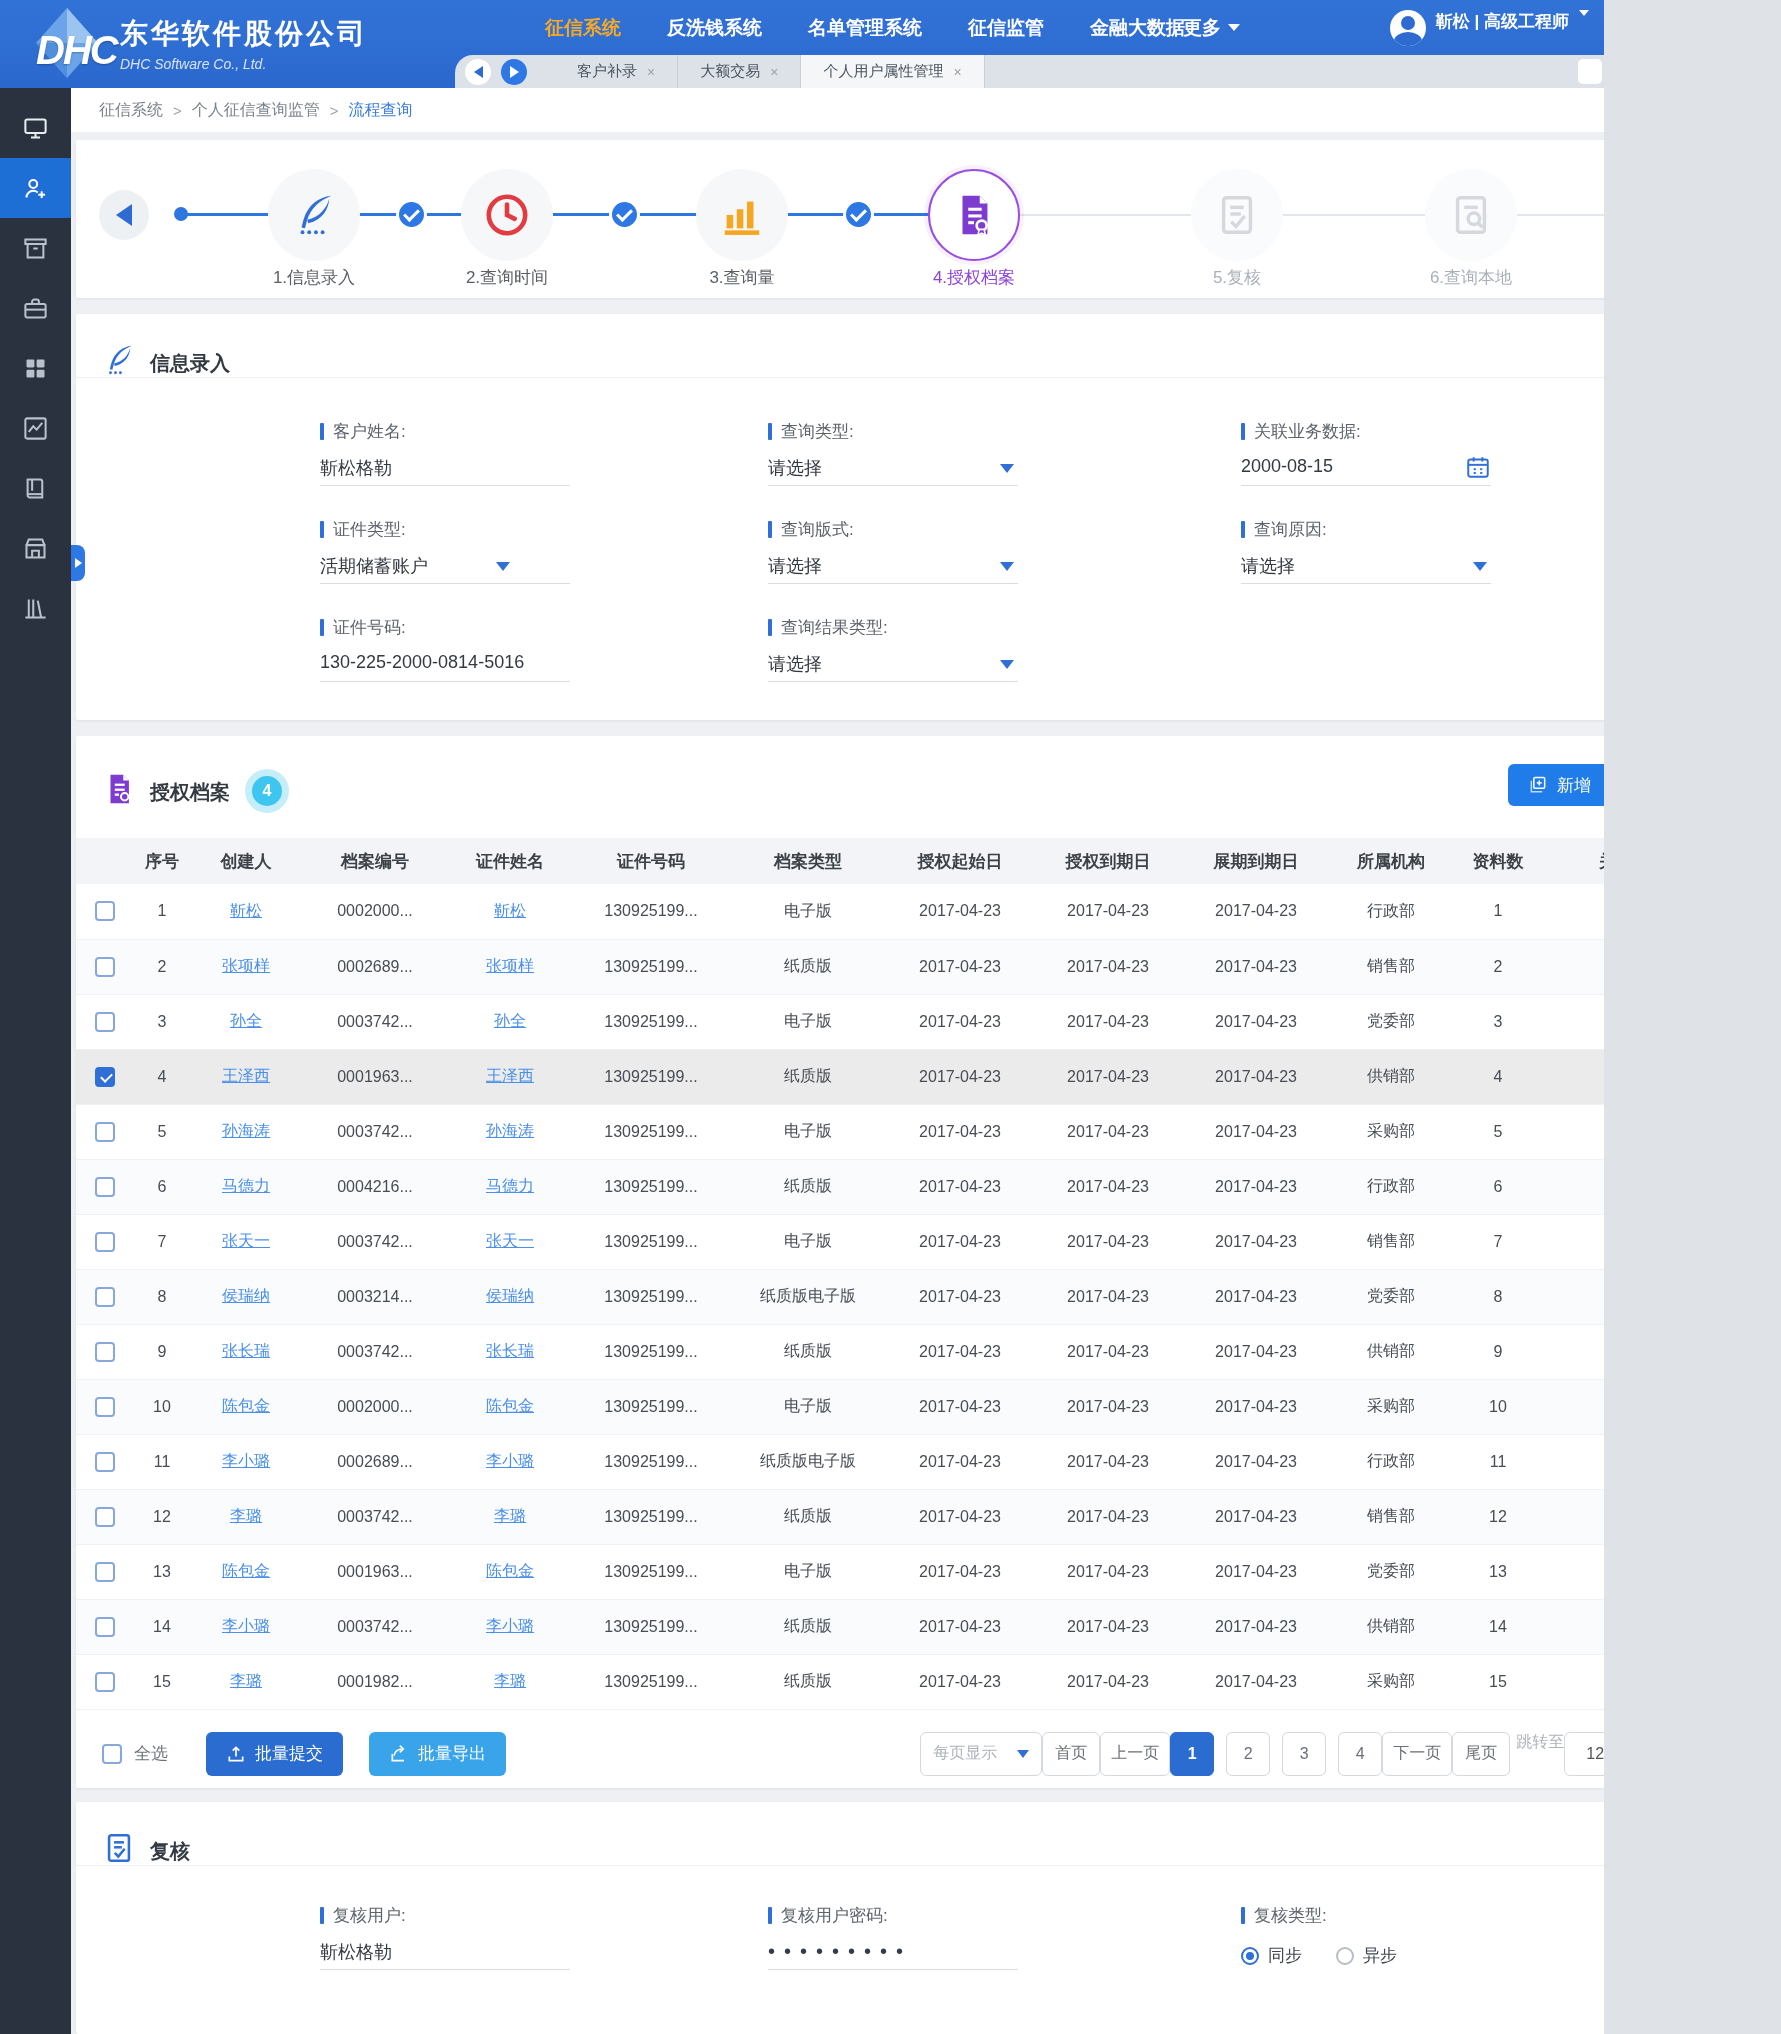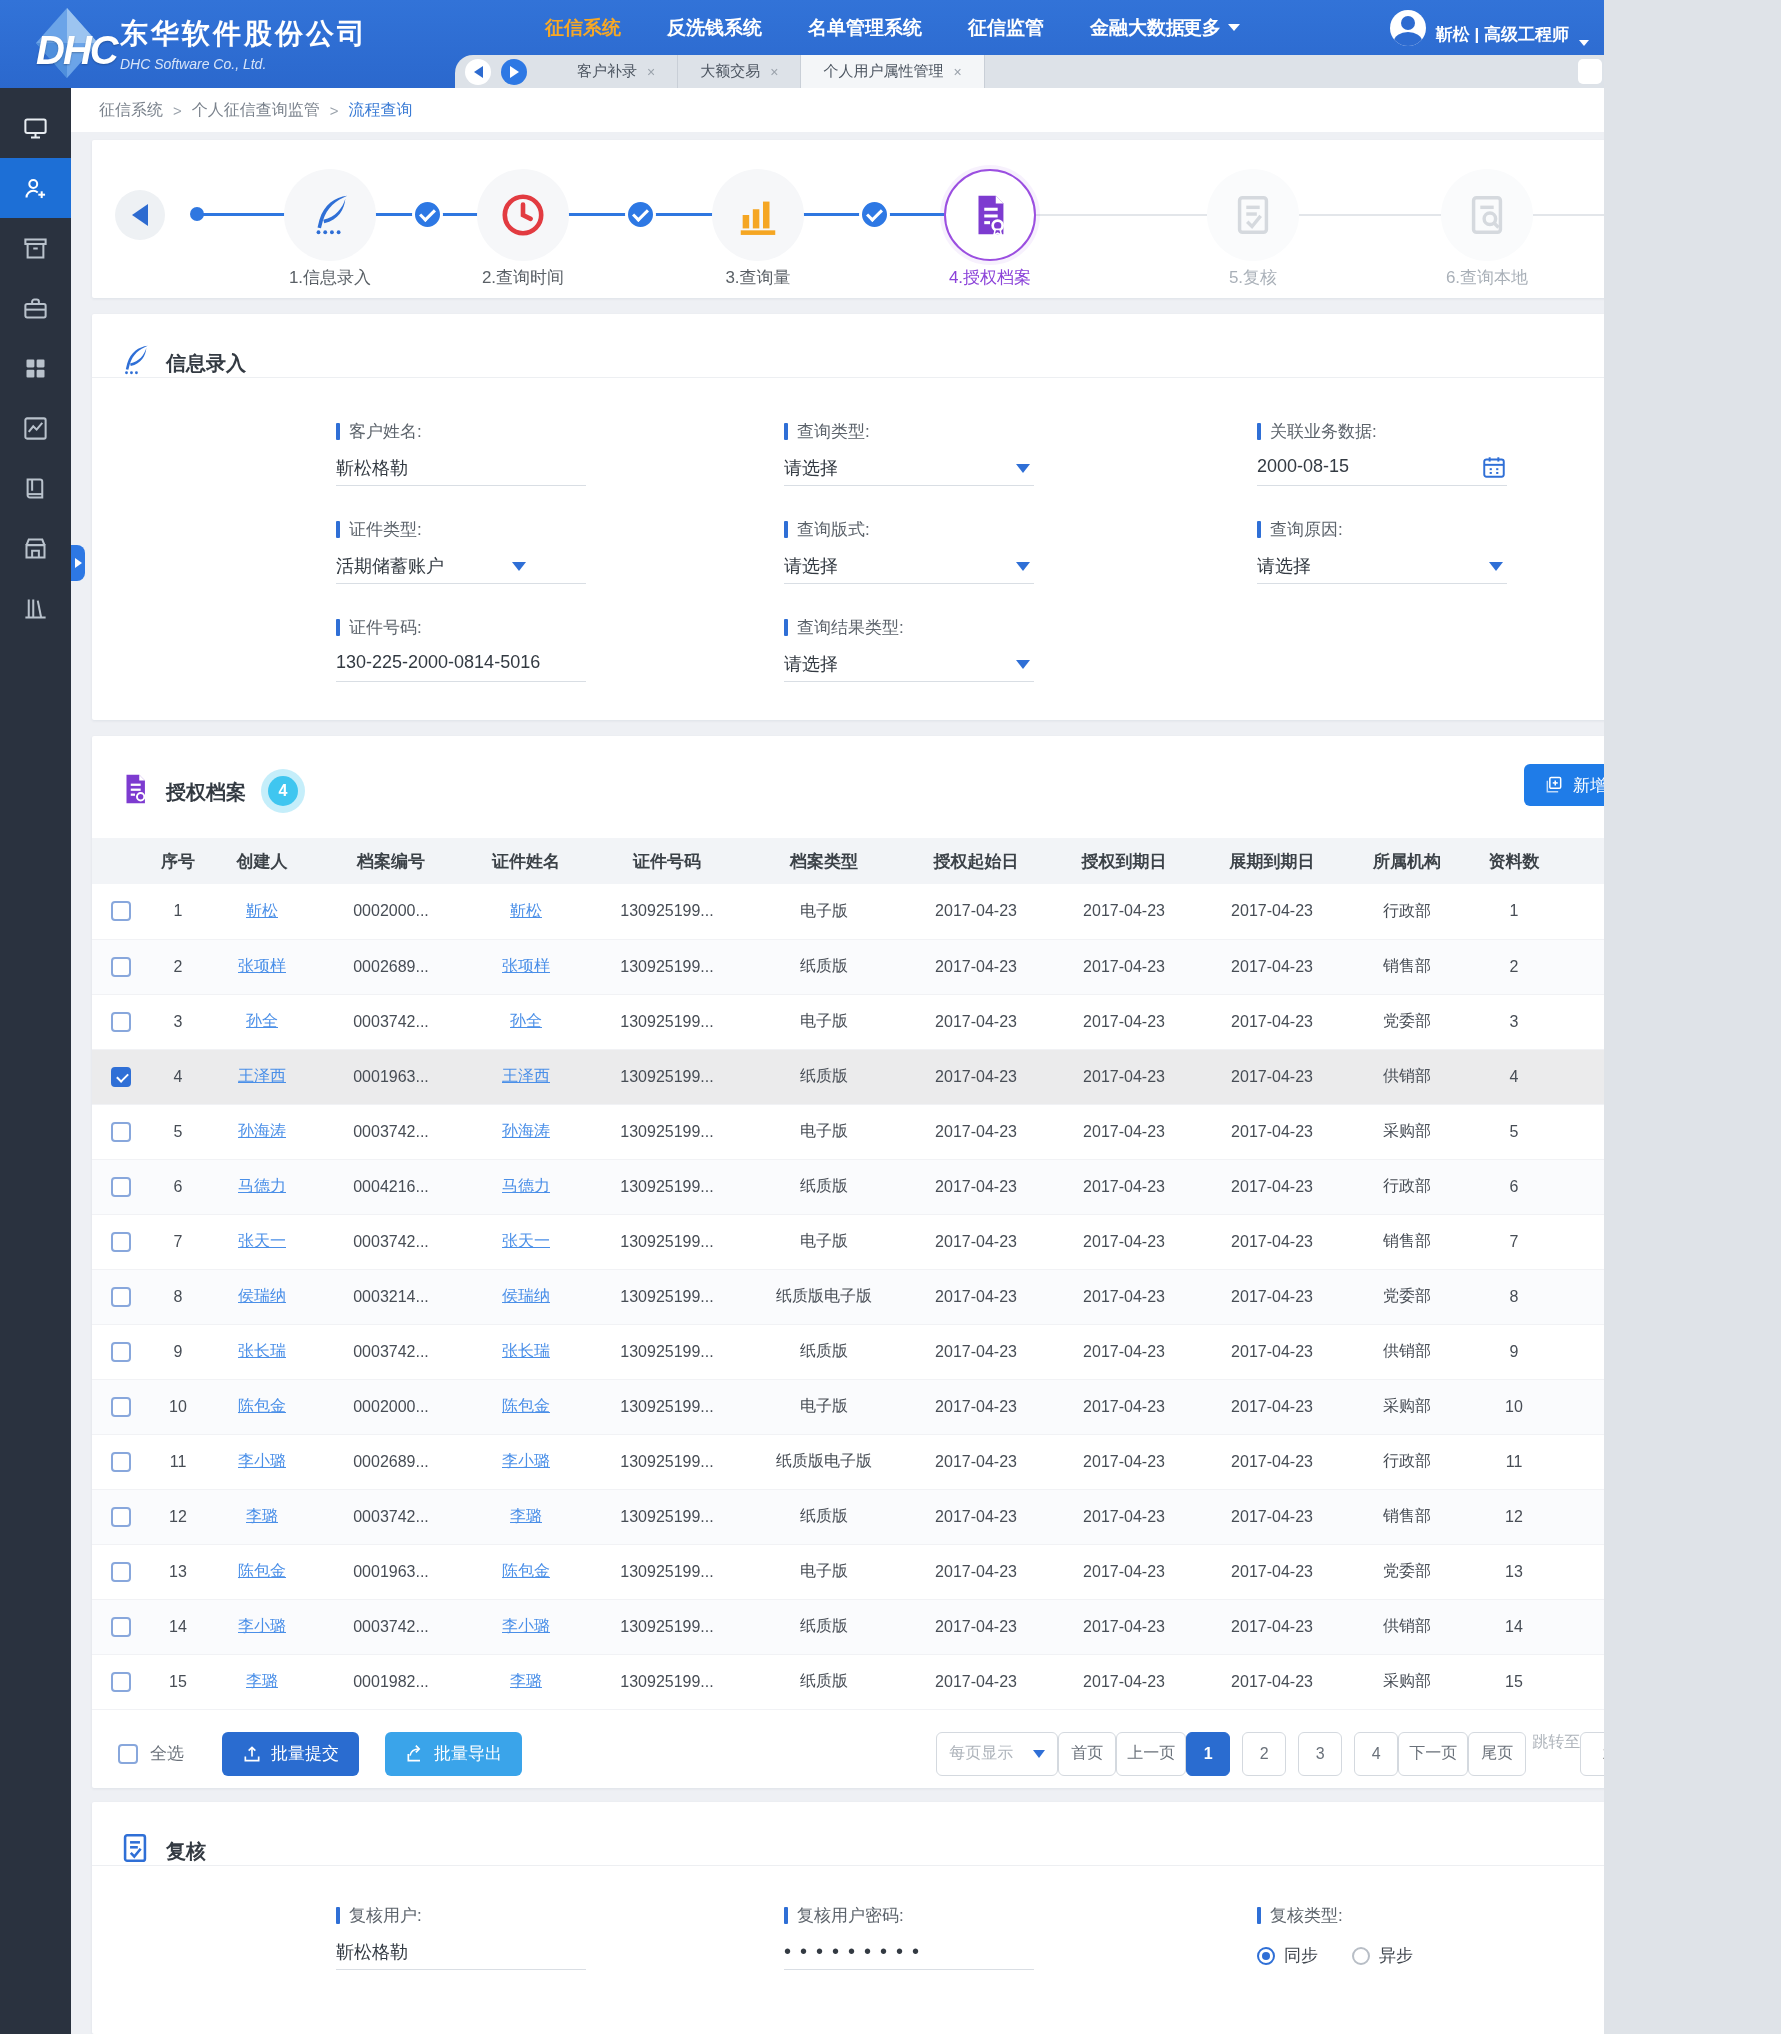--- a/index.html
+++ b/index.html
@@ -13,21 +13,21 @@
   .logo-acronym { position:absolute; left:8px; top:22px; color:#fff; font-size:40px; font-weight:bold; font-style:italic; letter-spacing:-2px; text-shadow:0 1px 2px rgba(0,0,0,.25); }
   .company { color:#fff; }
   .company .cn { font-size:28px; font-weight:bold; letter-spacing:3px; }
   .company .en { font-size:14px; font-style:italic; color:#d7e4f8; margin-top:3px; }
   .main-nav { position:absolute; left:545px; top:0; height:55px; display:flex; align-items:center; gap:46px; }
   .nav-item { color:#fff; font-size:19px; font-weight:bold; text-decoration:none; cursor:pointer; white-space:nowrap; }
   .nav-item.active { color:#f7a825; }
   .nav-more { display:flex; align-items:center; gap:7px; color:#fff; font-size:19px; font-weight:bold; cursor:pointer; }
   .caret-down-w { width:0; height:0; border-left:6px solid transparent; border-right:6px solid transparent; border-top:7px solid #fff; }
   .top-right { position:absolute; right:18px; top:0; height:55px; display:flex; align-items:center; gap:32px; }
-  .user-chip { display:flex; align-items:flex-end; gap:10px; cursor:pointer; }
+  .user-chip { display:flex; align-items:flex-start; gap:10px; cursor:pointer; }
   .avatar { width:36px; height:36px; border-radius:50%; background:#fff; position:relative; overflow:hidden; }
   .avatar::before { content:""; position:absolute; left:11px; top:6px; width:14px; height:14px; border-radius:50%; background:#2d6bd0; }
   .avatar::after { content:""; position:absolute; left:4px; top:22px; width:28px; height:18px; border-radius:50% 50% 0 0; background:#2d6bd0; }
   .user-name { color:#fff; font-size:17px; font-weight:bold; }
   .tb-icon { width:26px; height:26px; color:#fff; cursor:pointer; display:inline-flex; }
   .tb-icon svg { width:100%; height:100%; }
 
   
   .tabstrip { position:absolute; left:455px; top:55px; right:0; height:33px; background:#dde2e8; border-radius:18px 0 0 0; display:flex; align-items:center; z-index:31; }
   .tab-arrow { width:26px; height:26px; border-radius:50%; display:flex; align-items:center; justify-content:center; cursor:pointer; margin-left:10px; flex:none; }
@@ -52,21 +52,21 @@
   .side-expand { position:absolute; left:71px; top:545px; width:14px; height:36px; background:#2d78e4; border-radius:0 8px 8px 0; display:flex; align-items:center; justify-content:center; cursor:pointer; z-index:21; }
   .side-expand i { width:0; height:0; border-top:5px solid transparent; border-bottom:5px solid transparent; border-left:7px solid #fff; }
 
   
   .breadcrumb-bar { position:absolute; left:71px; top:88px; right:0; height:44px; background:#fff; display:flex; align-items:center; padding-left:28px; z-index:10; }
   .crumb { font-size:16px; color:#7a828c; }
   .crumb-sep { color:#9aa2ab; margin:0 10px; font-size:15px; }
   .crumb.last { color:#3a7bd5; }
 
   
-  .card { position:absolute; left:92px; width:1680px; background:#fff; box-shadow:0 1px 3px rgba(40,60,90,.08); border-radius:2px; }
+  .card { position:absolute; left:76px; width:1680px; background:#fff; box-shadow:0 1px 3px rgba(40,60,90,.08); border-radius:2px; }
   .card-head { height:64px; display:flex; align-items:flex-end; padding:0 26px; border-bottom:1px solid #edeff2; position:relative; }
   .card-title { font-size:20px; font-weight:bold; color:#333a42; margin-left:14px; }
   .head-icon { width:34px; height:34px; display:inline-flex; }
   .head-icon svg { width:100%; height:100%; }
 
   
   .tip-badge { width:30px; height:30px; border-radius:50%; background:#3fc6f0; color:#fff; font-size:16px; font-weight:bold; display:flex; align-items:center; justify-content:center; box-shadow:0 0 0 7px rgba(63,198,240,.30); }
   .tip-abs { position:absolute; z-index:40; }
 
   

